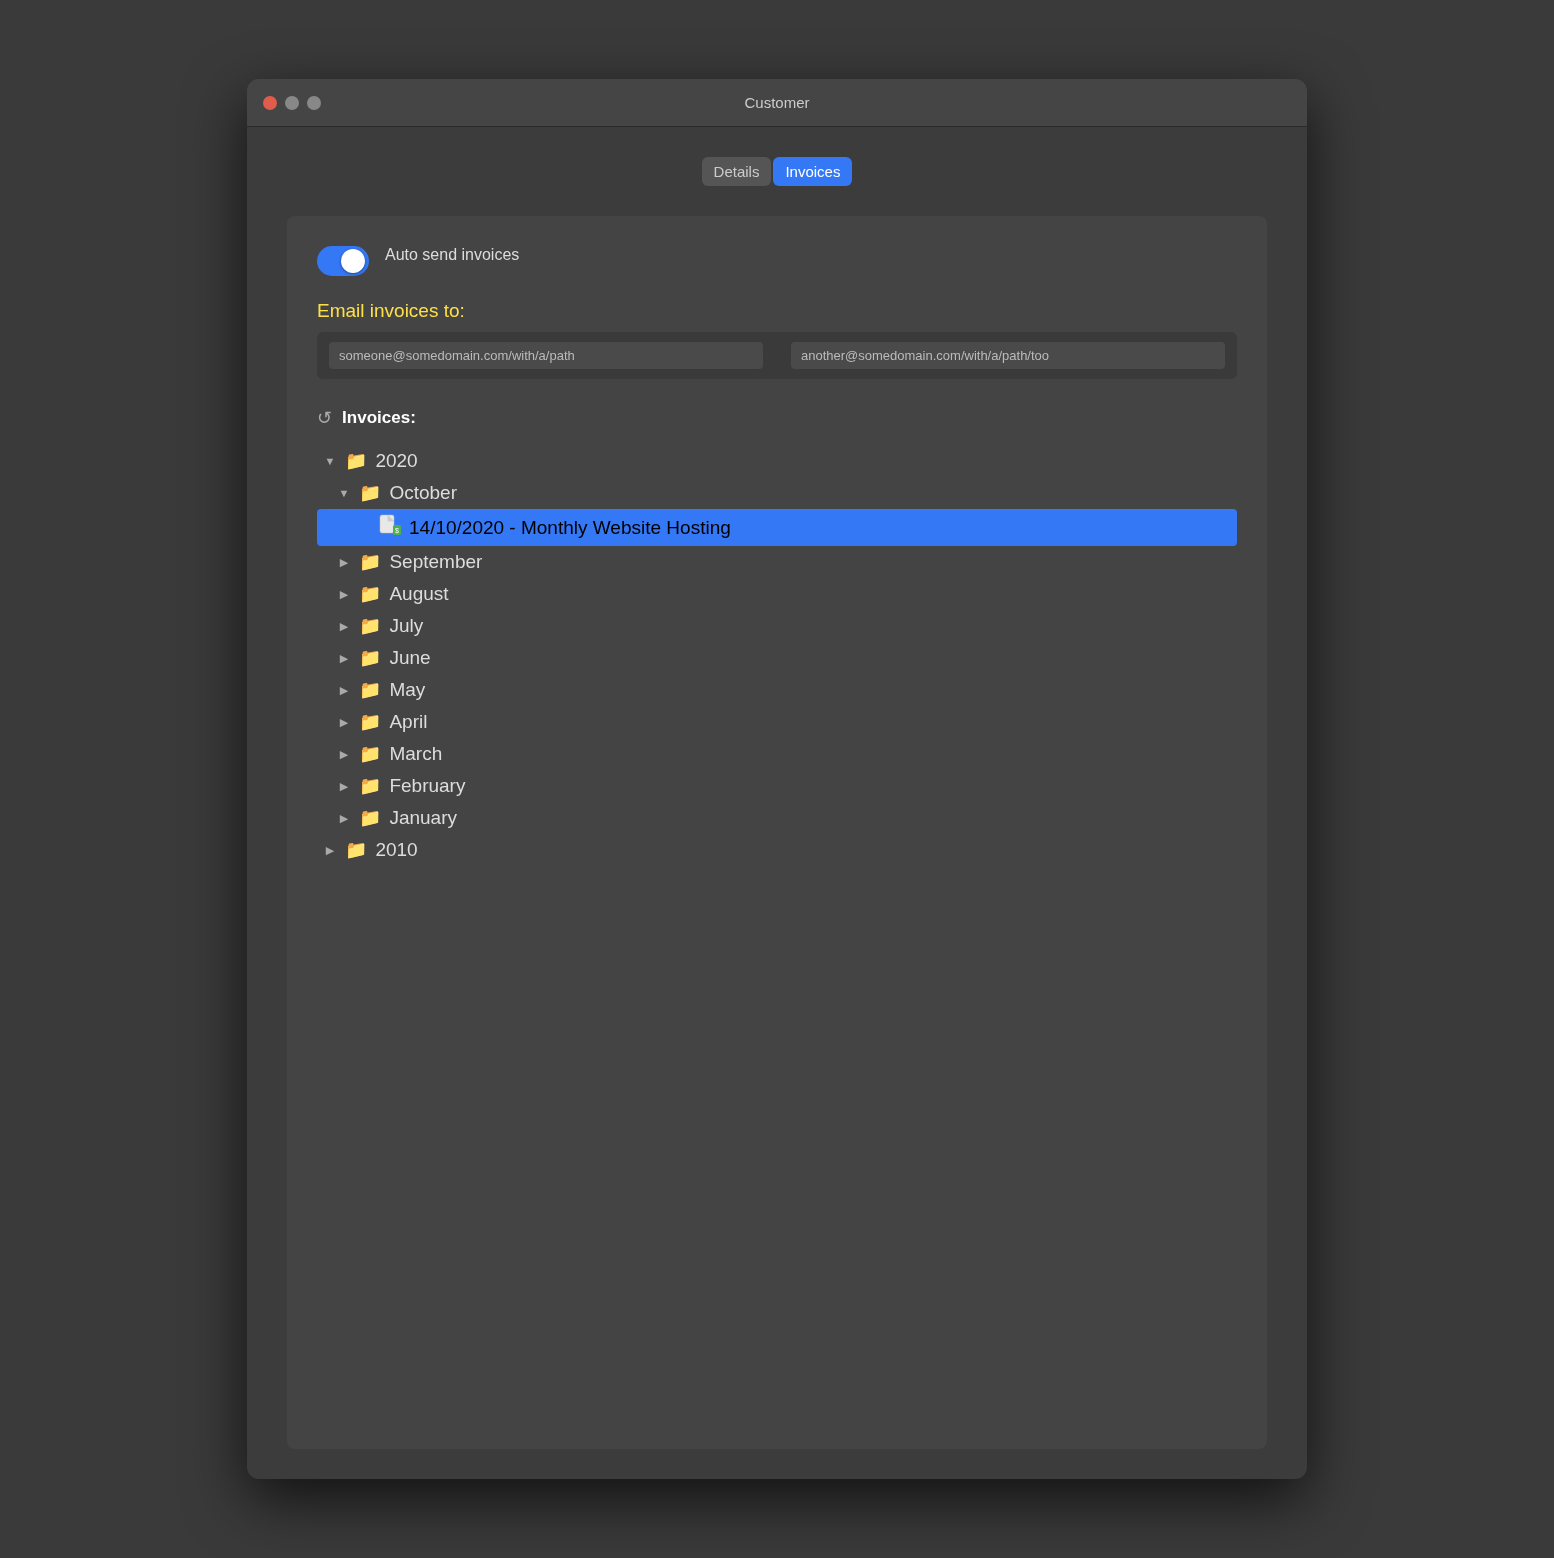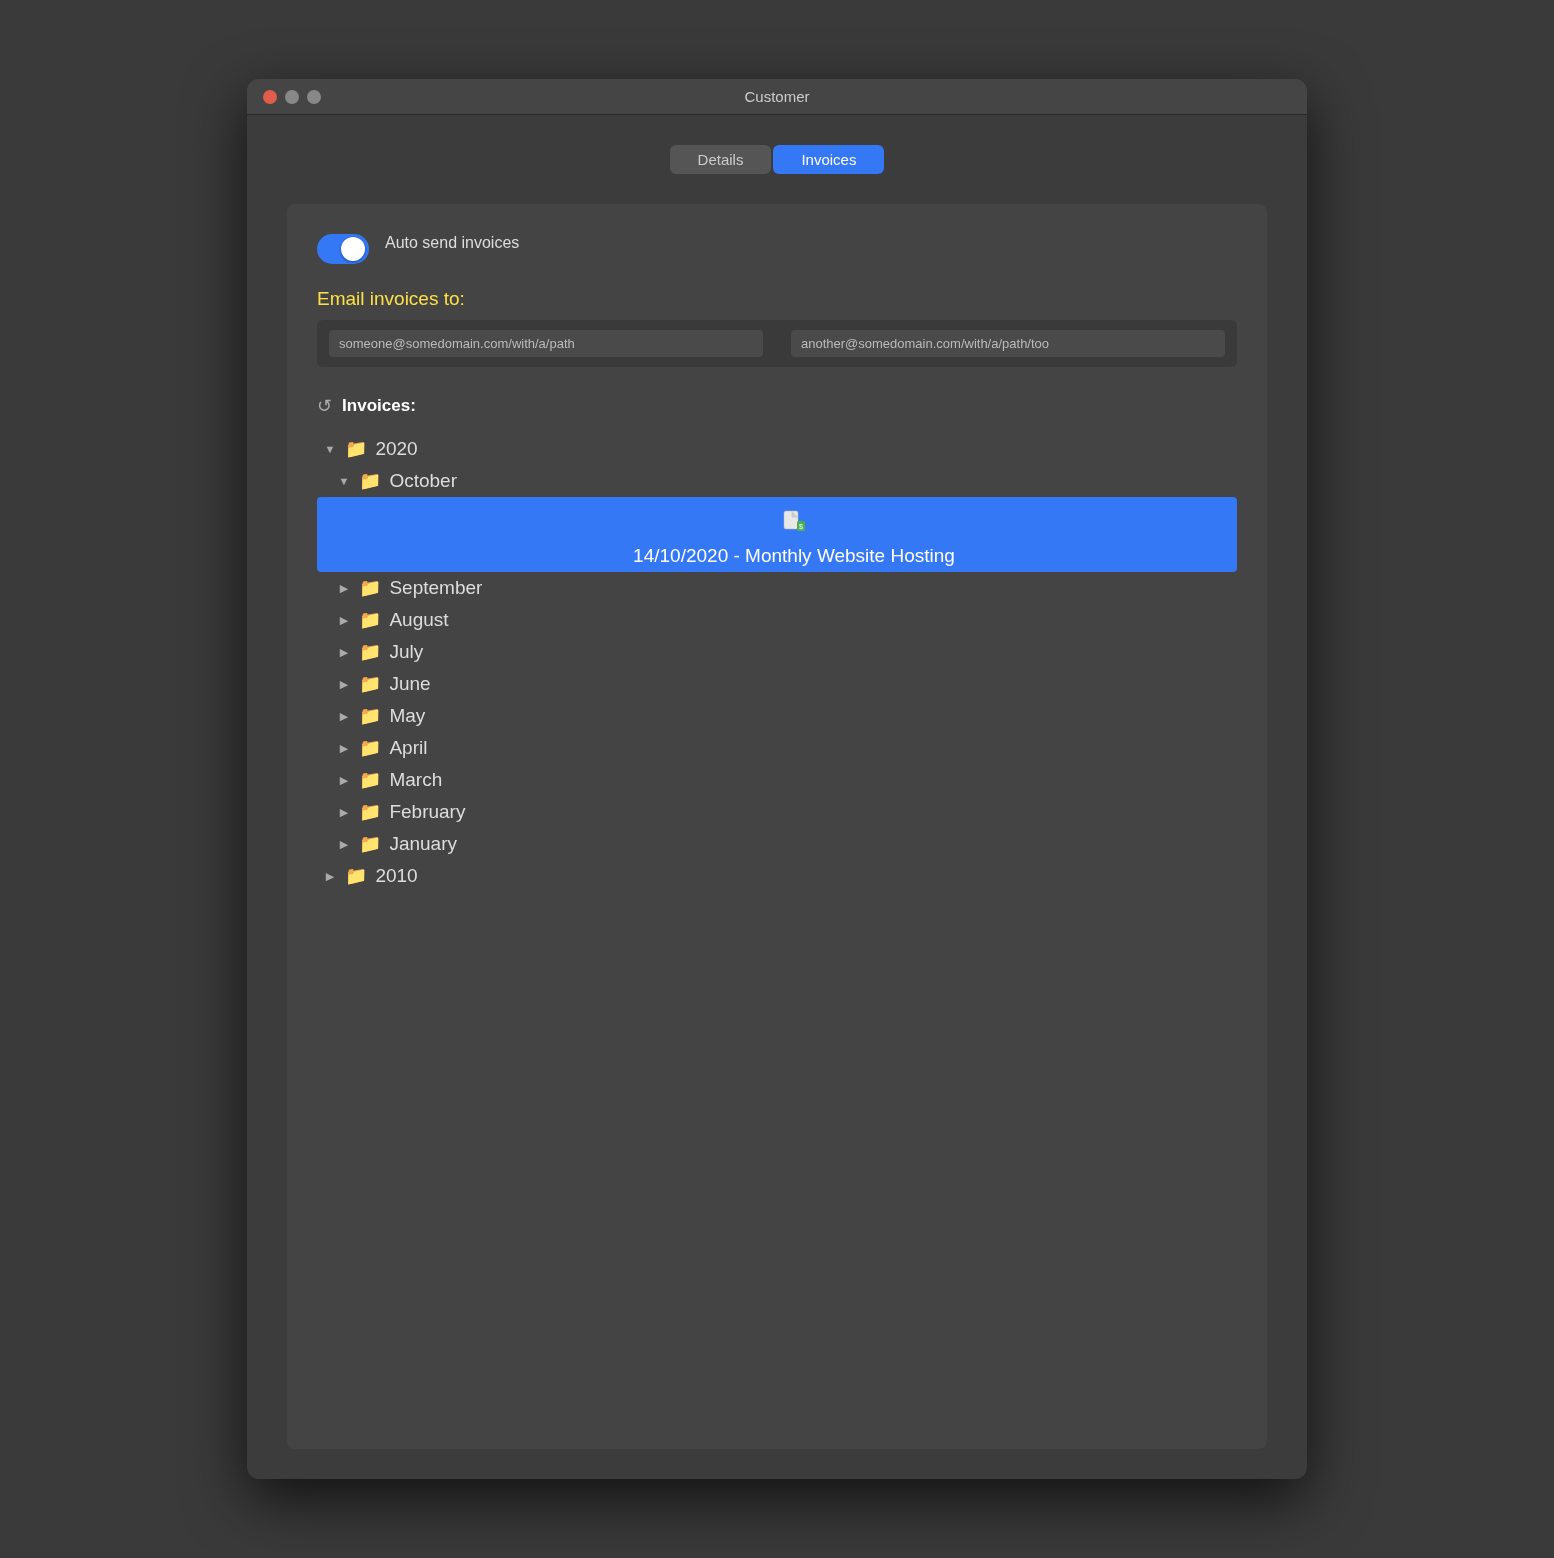--- a/index.html
+++ b/index.html
@@ -19,21 +19,21 @@
       background: #3c3c3c;
       border-radius: 12px;
       box-shadow: 0 20px 60px rgba(0,0,0,0.7);
       overflow: hidden;
       display: flex;
       flex-direction: column;
     }
 
     .titlebar {
       background: #454545;
-      height: 36px;
+      height: 48px;
       display: flex;
       align-items: center;
       padding: 0 16px;
       position: relative;
       border-bottom: 1px solid #2a2a2a;
     }
 
     .traffic-lights {
       display: flex;
       gap: 8px;
@@ -66,21 +66,21 @@
     }
 
     .tab-bar {
       display: flex;
       justify-content: center;
       gap: 2px;
       margin-bottom: 30px;
     }
 
     .tab {
-      padding: 6px 28px;
+      padding: 6px 12px;
       border-radius: 6px;
       font-size: 15px;
       cursor: pointer;
       font-weight: 500;
     }
 
     .tab.inactive {
       background: #555;
       color: #ccc;
     }
@@ -189,22 +189,21 @@
       align-items: center;
       gap: 8px;
       padding: 5px 6px;
       border-radius: 4px;
       cursor: pointer;
       color: #ddd;
     }
 
     .tree-item.selected {
       background: #3478f6;
-      color: #ffffff;
-      flex-direction: column;
+      color: #000000;
     }
 
     .chevron {
       width: 14px;
       font-size: 11px;
       color: #aaa;
       flex-shrink: 0;
       display: flex;
       justify-content: center;
     }

